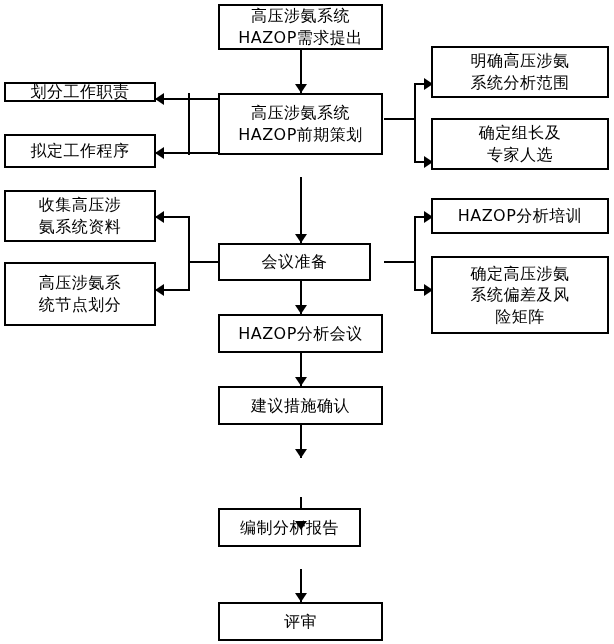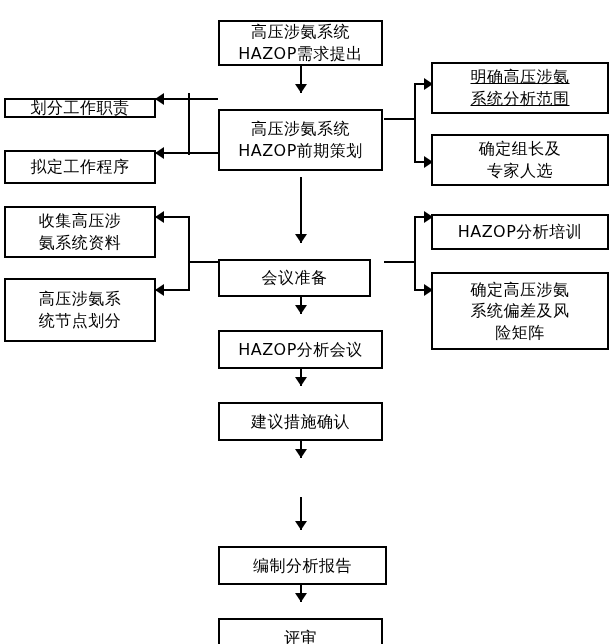--- a/index.html
+++ b/index.html
@@ -23,21 +23,20 @@
     display: flex;
     align-items: center;
     justify-content: center;
     text-align: center;
     color: #000000;
     font-size: 16px;
     line-height: 1.35;
     letter-spacing: 0.5px;
     white-space: pre-line;
     z-index: 2;
-    margin-top: 16px;
   }
   .line {
     position: absolute;
     background: #000000;
     z-index: 1;
   }
   .hline { height: 2px; }
   .vline { width: 2px; }
   .arrow {
     position: absolute;
@@ -119,21 +118,21 @@
   <div class="node" style="left:218px; top:4px; width:165px; height:46px;">高压涉氨系统
 HAZOP需求提出</div>
 
   <div class="node" style="left:218px; top:93px; width:165px; height:62px;">高压涉氨系统
 HAZOP前期策划</div>
 
   <div class="node" style="left:4px; top:82px; width:152px; height:20px;">划分工作职责</div>
 
   <div class="node" style="left:4px; top:134px; width:152px; height:34px;">拟定工作程序</div>
 
-  <div class="node" style="left:431px; top:46px; width:178px; height:52px;text-decoration:underline;">明确高压涉氨
+  <div class="node" style="left:431px; top:46px; width:178px; height:52px;">明确高压涉氨
 系统分析范围</div>
 
   <div class="node" style="left:431px; top:118px; width:178px; height:52px;">确定组长及
 专家人选</div>
 
   <div class="node" style="left:218px; top:243px; width:153px; height:38px;">会议准备</div>
 
   <div class="node" style="left:4px; top:190px; width:152px; height:52px;">收集高压涉
 氨系统资料</div>
 
@@ -144,17 +143,17 @@
 
   <div class="node" style="left:431px; top:256px; width:178px; height:78px;">确定高压涉氨
 系统偏差及风
 险矩阵</div>
 
   <div class="node" style="left:218px; top:314px; width:165px; height:39px;">HAZOP分析会议</div>
 
   <div class="node" style="left:218px; top:386px; width:165px; height:39px;">建议措施确认</div>
 
 
-  <div class="node" style="left:218px; top:530px; width:169px; height:39px;">编制分析报告</div>
+  <div class="node" style="left:218px; top:508px; width:143px; height:39px;">编制分析报告</div>
 
   <div class="node" style="left:218px; top:602px; width:165px; height:39px;">评审</div>
 
 </div>
 
 </body></html>

